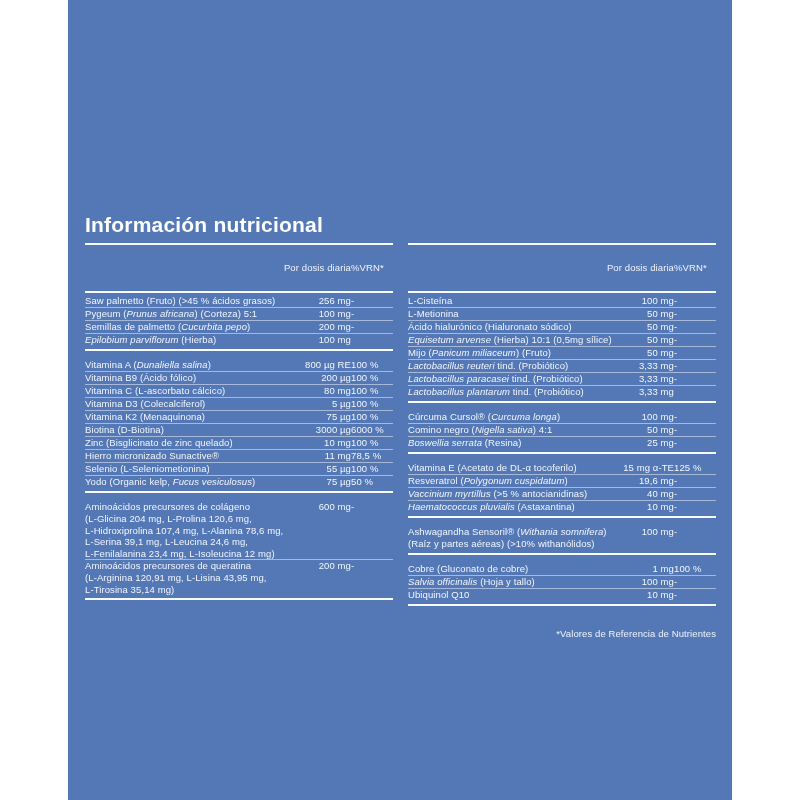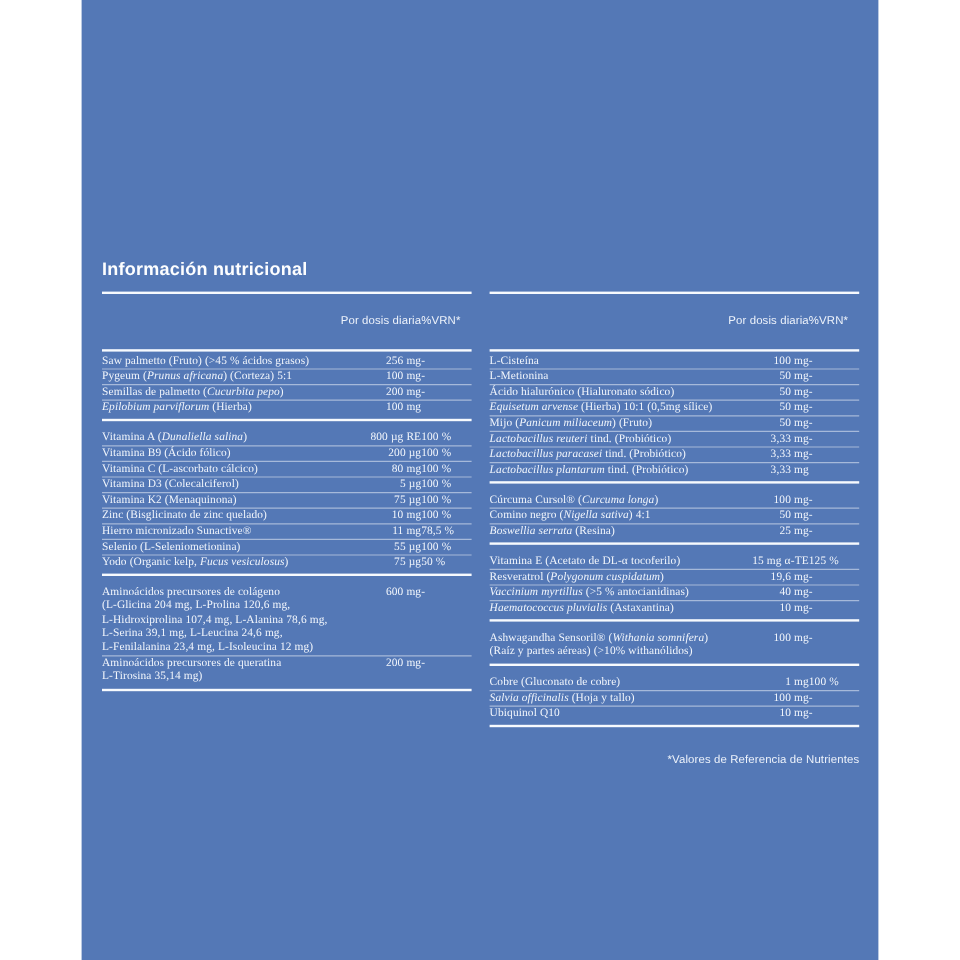--- a/index.html
+++ b/index.html
@@ -5,27 +5,27 @@
   * { box-sizing: border-box; }
   html,body { margin:0; padding:0; }
   body {
     width:800px; height:800px; background:#ffffff;
     font-family:"Liberation Sans", sans-serif;
     -webkit-font-smoothing:antialiased;
   }
   .page { position:relative; width:800px; height:800px; background:#ffffff; overflow:hidden; }
   .panel { position:absolute; left:68px; top:0; width:664px; height:800px; background:#5478b6; }
   .wrap { position:absolute; left:85px; top:212px; width:631px; color:#f2f6fc; }
-  .title { font-size:15px; font-weight:700; letter-spacing:.2px; color:#fdfeff; margin:0 0 5px 0; line-height:26px; }
+  .title { font-size:21px; font-weight:700; letter-spacing:.2px; color:#fdfeff; margin:0 0 5px 0; line-height:26px; }
   .cols { display:flex; gap:15px; }
   .col { width:308px; font-size:9.5px; font-weight:400; letter-spacing:.1px; }
   .thead { display:flex; border-top:2px solid #f7fafe; border-bottom:2px solid #f7fafe; padding:17px 0; line-height:12px; font-weight:400; color:#eef3fb; }
   .section { border-bottom:2px solid #f7fafe; padding:2px 0 3px 0; margin-bottom:6px; }
   .cols .col:nth-child(2) .section:last-child { border-bottom-width:1px; border-bottom-color:rgba(247,250,254,.75); }
-  .rw { border-bottom:1px solid rgba(247,250,254,.5);font-family:Liberation Serif, serif; }
+  .rw { border-bottom:1px solid rgba(247,250,254,.5); }
   .rw:last-child { border-bottom:none; }
   .row { display:flex; line-height:12px; align-items:baseline; }
   .c-name { flex:1; min-width:0; white-space:nowrap; }
   .c-amt { width:82px; flex-shrink:0; text-align:right; white-space:nowrap; }
   .c-vrn { width:42px; flex-shrink:0; text-align:left; white-space:nowrap; padding-right:1px; }
   .sub { line-height:11.5px; white-space:nowrap; }
   .it { font-style:italic; }
   .footnote { text-align:right; font-size:9.5px; margin-top:16px; color:#eef3fb; letter-spacing:.1px; }
 </style>
 </head>
@@ -103,20 +103,27 @@
             </div>
             <div class="rw">
               <div class="row">
                 <span class="c-name"><span>Vitamina K2 (Menaquinona)</span></span>
                 <span class="c-amt">75 µg</span>
                 <span class="c-vrn">100 %</span>
               </div>
             </div>
             <div class="rw">
               <div class="row">
+                <span class="c-name"><span>Biotina (D-Biotina)</span></span>
+                <span class="c-amt">3000 µg</span>
+                <span class="c-vrn">6000 %</span>
+              </div>
+            </div>
+            <div class="rw">
+              <div class="row">
                 <span class="c-name"><span>Zinc (Bisglicinato de zinc quelado)</span></span>
                 <span class="c-amt">10 mg</span>
                 <span class="c-vrn">100 %</span>
               </div>
             </div>
             <div class="rw">
               <div class="row">
                 <span class="c-name"><span>Hierro micronizado Sunactive®</span></span>
                 <span class="c-amt">11 mg</span>
                 <span class="c-vrn">78,5 %</span>
@@ -148,20 +155,21 @@
               <div class="sub">L-Hidroxiprolina 107,4 mg, L-Alanina 78,6 mg,</div>
               <div class="sub">L-Serina 39,1 mg, L-Leucina 24,6 mg,</div>
               <div class="sub">L-Fenilalanina 23,4 mg, L-Isoleucina 12 mg)</div>
             </div>
             <div class="rw">
               <div class="row">
                 <span class="c-name"><span>Aminoácidos precursores de queratina</span></span>
                 <span class="c-amt">200 mg</span>
                 <span class="c-vrn">-</span>
               </div>
+              <div class="sub">(L-Arginina 120,91 mg, L-Lisina 43,95 mg,</div>
               <div class="sub">L-Tirosina 35,14 mg)</div>
             </div>
           </div>
         </div>
       <div class="col">
         <div class="thead">
           <span class="c-name"></span>
           <span class="c-amt">Por dosis diaria</span>
           <span class="c-vrn">%VRN*</span>
         </div>

